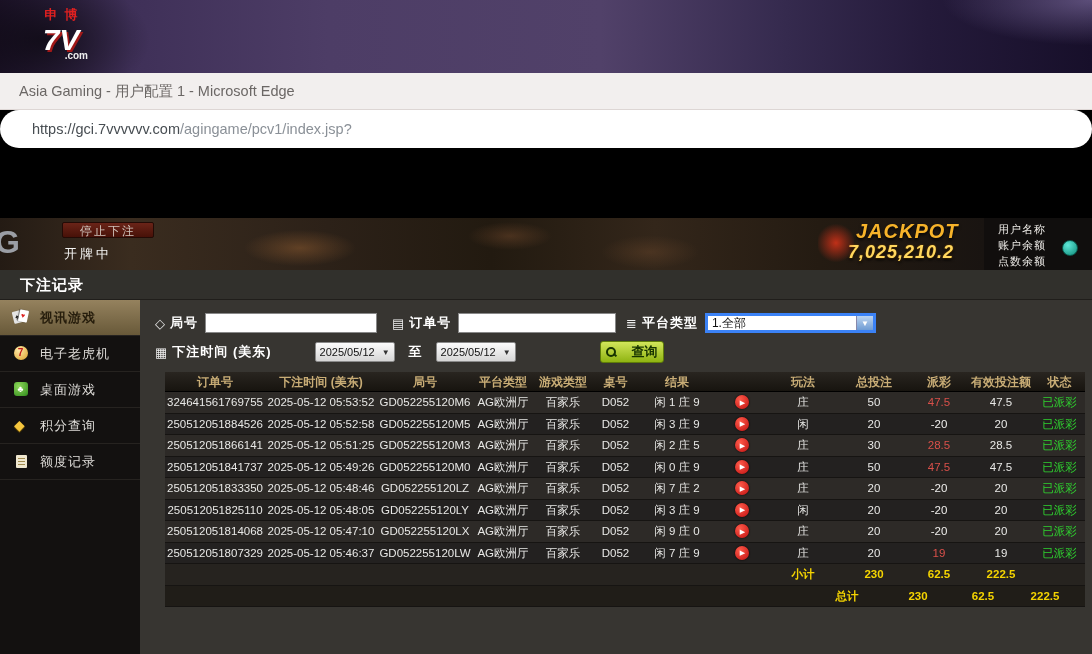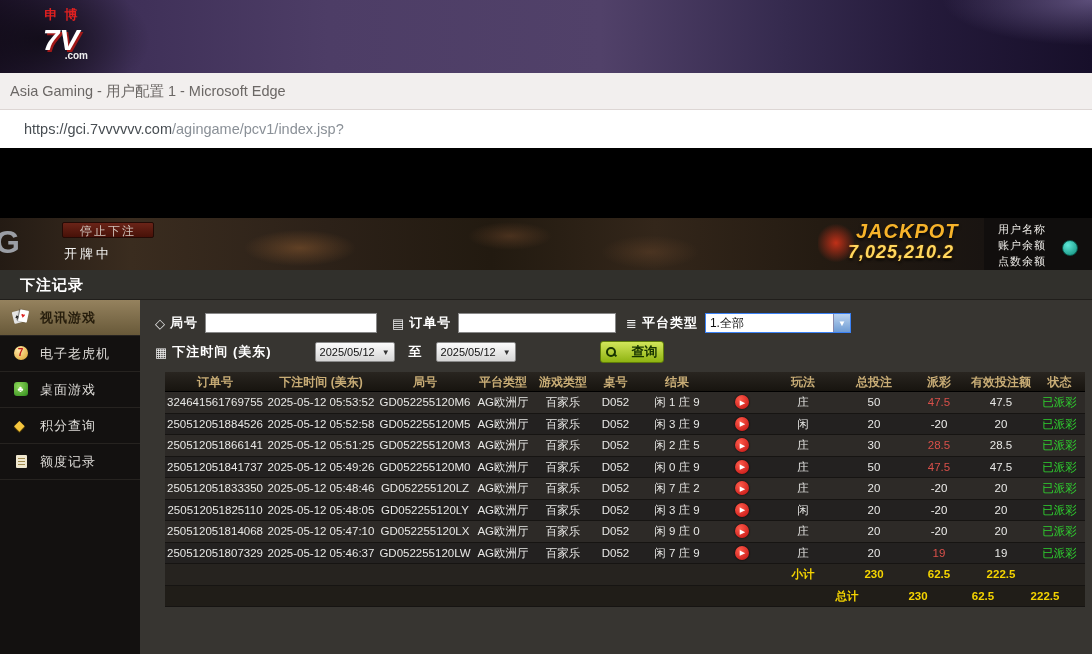--- a/index.html
+++ b/index.html
@@ -16,22 +16,22 @@
   .logo { position:absolute; left:24px; top:6px; width:74px; height:62px; text-align:center; cursor:pointer; }
   .logo-top { color:#e02020; font-size:13px; font-weight:bold; letter-spacing:7px; padding-left:7px; }
   .logo-main { color:#fff; font-size:30px; font-weight:bold; font-style:italic; line-height:31px; text-shadow:2px 2px 0 #a01818; }
   .logo-suffix { color:#eee; font-size:10px; font-weight:bold; text-align:right; margin-top:-5px; padding-right:10px; }
   .menu { position:absolute; left:96px; top:0; height:73px; display:flex; align-items:center; }
   .mi { width:74px; text-align:center; color:#f5f5f5; font-size:16px; font-weight:bold; letter-spacing:2px; cursor:pointer; }
   .mi.hl { color:#f3c01c; }
 
   
   .titlebar { position:absolute; left:0; top:73px; width:1092px; height:37px; background:#f2efee;
-    border-bottom:1px solid #ddd6d4; color:#6b6765; font-size:14.5px; line-height:37px; padding-left:10px; }
-  .urlbar { position:absolute; left:0; top:110px; width:1092px; height:38px; background:#fff; line-height:38px; padding-left:24px; }
+    border-bottom:1px solid #ddd6d4; color:#6b6765; font-size:14.5px; line-height:37px; padding-left:19px; }
+  .urlbar { position:absolute; left:0; top:110px; width:1092px; height:38px; background:#fff; line-height:38px; padding-left:32px;border-radius:19px; }
   .urlbar .domain { color:#474d52; font-size:14.5px; }
   .urlbar .path { color:#8a9097; font-size:14.5px; }
   .gap { position:absolute; left:0; top:148px; width:1092px; height:70px; background:#000; }
 
   
   .banner { position:absolute; left:0; top:218px; width:1092px; height:52px; overflow:hidden;
     background:linear-gradient(90deg,#241b14 0%,#3a2c1f 12%,#2c2118 30%,#221a10 45%,#33261a 60%,#241b12 75%,#191411 90%,#131110 100%); }
   .banner::before { content:""; position:absolute; left:180px; top:0; width:640px; height:52px;
     background:
       radial-gradient(ellipse 80px 26px at 120px 30px, rgba(190,120,60,.35), transparent 70%),
@@ -76,21 +76,21 @@
   .icon-gem::before { content:"◆"; position:absolute; left:1px; top:-1px; color:#f6c63e; font-size:14px; text-shadow:0 1px 1px #7a5a00; }
   .icon-page::before { content:""; position:absolute; left:3px; top:1px; width:11px; height:13px; background:#efe7cf; border-radius:1px; }
   .icon-page::after { content:""; position:absolute; left:5px; top:4px; width:7px; height:7px;
     background:repeating-linear-gradient(180deg,#a08a4e 0 1px,transparent 1px 3px); }
 
   .content { position:absolute; left:140px; top:30px; width:952px; height:354px; background:#373531; }
   .fgroup { position:absolute; display:flex; align-items:center; height:22px; }
   .ficon { color:#eee; font-size:13px; margin-right:5px; }
   .flabel { color:#fff; font-size:13px; font-weight:bold; margin-right:7px; letter-spacing:1px; white-space:nowrap; }
   .txt { height:20px; border:1px solid #888; background:#fff; padding:0 3px; font-size:12px; }
-  .select { width:146px; height:20px; background:#fff; border:1px solid #3b82f6; display:flex; align-items:center; cursor:pointer; }
+  .select { width:171px; height:20px; background:#fff; border:3px solid #3b82f6; display:flex; align-items:center; cursor:pointer; }
   .select .val { flex:1; padding-left:4px; font-size:12px; color:#111; }
   .select .arrow { width:17px; align-self:stretch; background:linear-gradient(180deg,#bcd4f0,#6f9cd4);
     border-left:1px solid #88a; color:#fff; font-size:8px; display:flex; align-items:center; justify-content:center; }
   .datebtn { width:80px; height:20px; background:linear-gradient(180deg,#fcfcfc,#d6d6d6); border:1px solid #8a8a8a;
     display:flex; align-items:center; justify-content:space-between; padding:0 4px; font-size:11px; color:#111;
     cursor:pointer; border-radius:2px; }
   .datebtn .dd { font-size:8px; color:#333; }
   .zhi { color:#fff; font-weight:bold; font-size:13px; margin:0 14px; }
   .ml36 { margin-left:36px; }
   .searchbtn { margin-left:84px; width:64px; height:22px; background:linear-gradient(180deg,#d2e65a,#8fb412);

